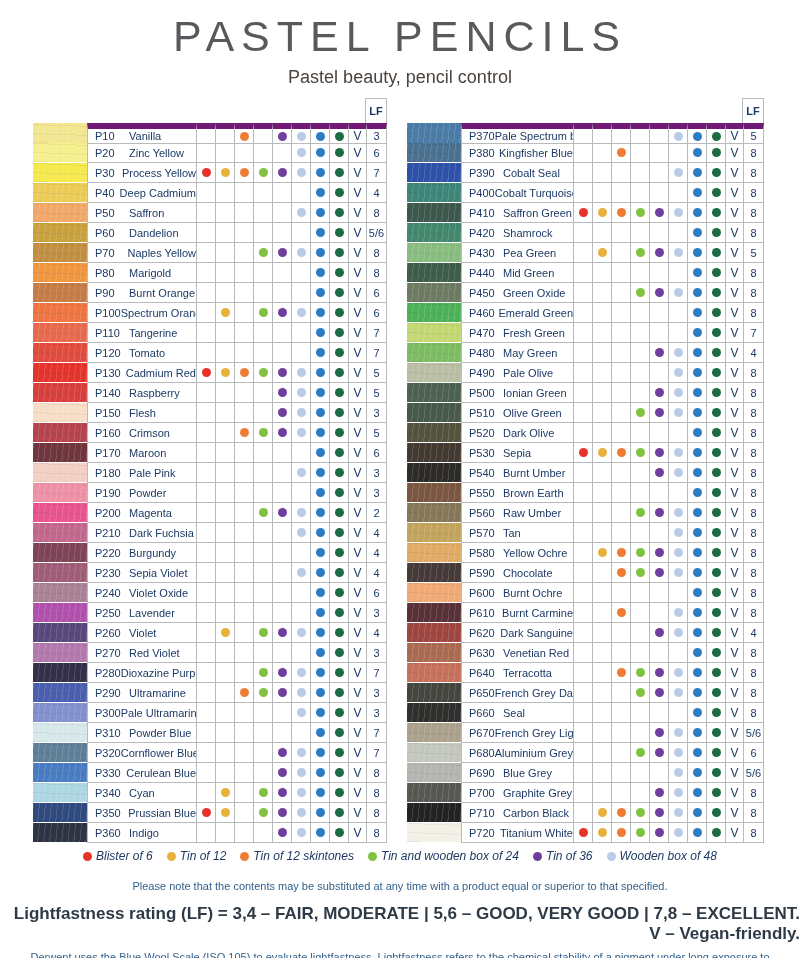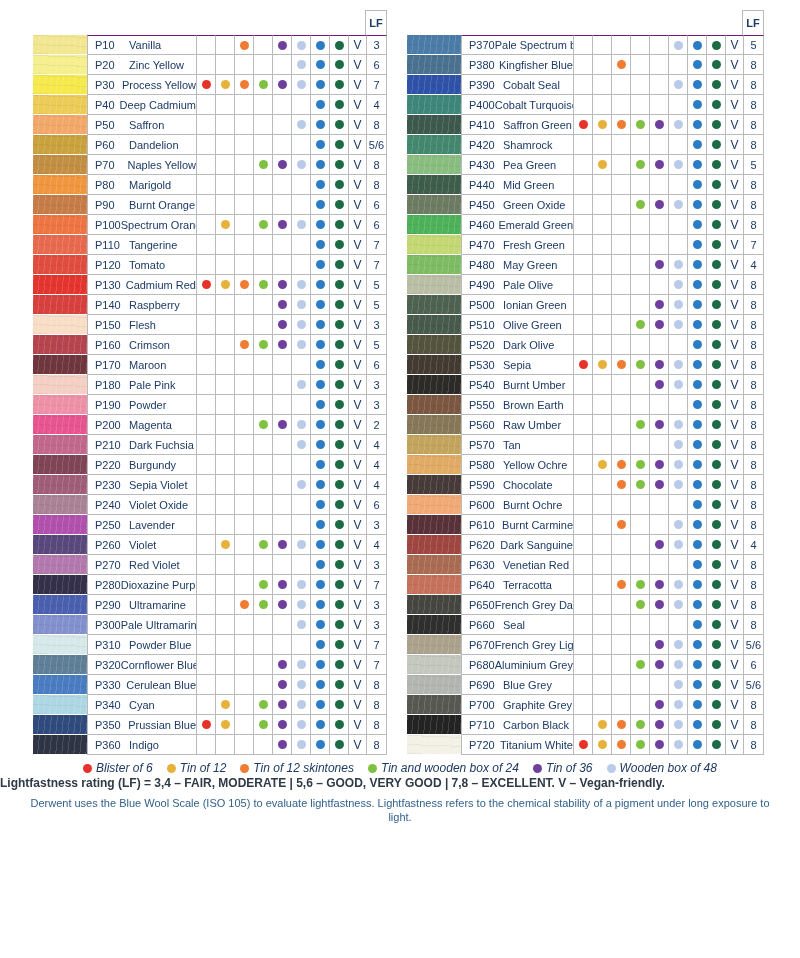--- a/index.html
+++ b/index.html
@@ -71,21 +71,21 @@
   }
   .cell{
     border-right:1px solid #b9babc;
     border-bottom:1px solid #b9babc;
     box-sizing:border-box;
     display:flex;
     align-items:center;
     font-size:11px;
     color:#1d3a66;
   }
-  .row:first-child .cell{border-top:1px solid #701a75;}
+  .row:first-child .cell{border-top:6px solid #701a75;}
   .name-cell{border-left:1px solid #b9babc;padding-left:7px;white-space:nowrap;overflow:hidden;}
   .code{display:inline-block;width:34px;font-size:11px;}
   .cname{font-size:11px;}
   .dot-cell,.v-cell,.lf-cell{justify-content:center;}
   .dot{width:9px;height:9px;border-radius:50%;}
   .v-cell{font-size:12px;}
   .lf-cell{font-size:11px;}
 
   
   .legend{margin-top:5px;text-align:center;font-style:italic;}
@@ -101,40 +101,42 @@
   .legend-item .llabel{font-size:12px;color:#1e3a63;}
 
   
   .note{
     text-align:center;
     font-size:11px;
     color:#33628c;
     margin-top:16px;
   }
   .lf-bold{
-    text-align:left;
-    font-size:12px;
+    text-align:right;
+    font-size:17px;
     font-weight:700;
     color:#2e3a46;
-    margin-top:0;
+    margin-top:12px;
   }
   .lf-detail{
     text-align:center;
     font-size:11px;
     color:#33628c;
     margin-top:6px;
     line-height:14px;
     padding:0 28px;
   }
 </style>
 </head>
 <body>
 
 <div class="page">
 
+  <div class="title">PASTEL PENCILS</div>
+  <div class="subtitle">Pastel beauty, pencil control</div>
 
   <div class="tables">
     <div class="ptable left">
       <div class="table-head">
         <div class="lf-head">LF</div>
       </div>
       <div class="rows" id="rows-left">
           <div class="row">
             <div class="swatch" style="background: rgb(242, 230, 145);"></div>
             <div class="cell name-cell">
@@ -1960,19 +1962,20 @@
           <span class="dot" style="background: rgb(111, 63, 158);"></span>
           <span class="llabel">Tin of 36</span>
         </span>
         <span class="legend-item">
           <span class="dot" style="background: rgb(185, 203, 233);"></span>
           <span class="llabel">Wooden box of 48</span>
         </span>
       </div>
   </div>
 
+  <div class="note">Please note that the contents may be substituted at any time with a product equal or superior to that specified.</div>
   <div class="lf-bold">Lightfastness rating (LF) = 3,4 – FAIR, MODERATE | 5,6 – GOOD, VERY GOOD | 7,8 – EXCELLENT. V – Vegan-friendly.</div>
   <div class="lf-detail">
     <span>Derwent uses the Blue Wool Scale (ISO 105) to evaluate lightfastness. Lightfastness refers to the chemical stability of a pigment under long exposure to light.</span><br>
     
   </div>
 
 </div>
 
 </body></html>

